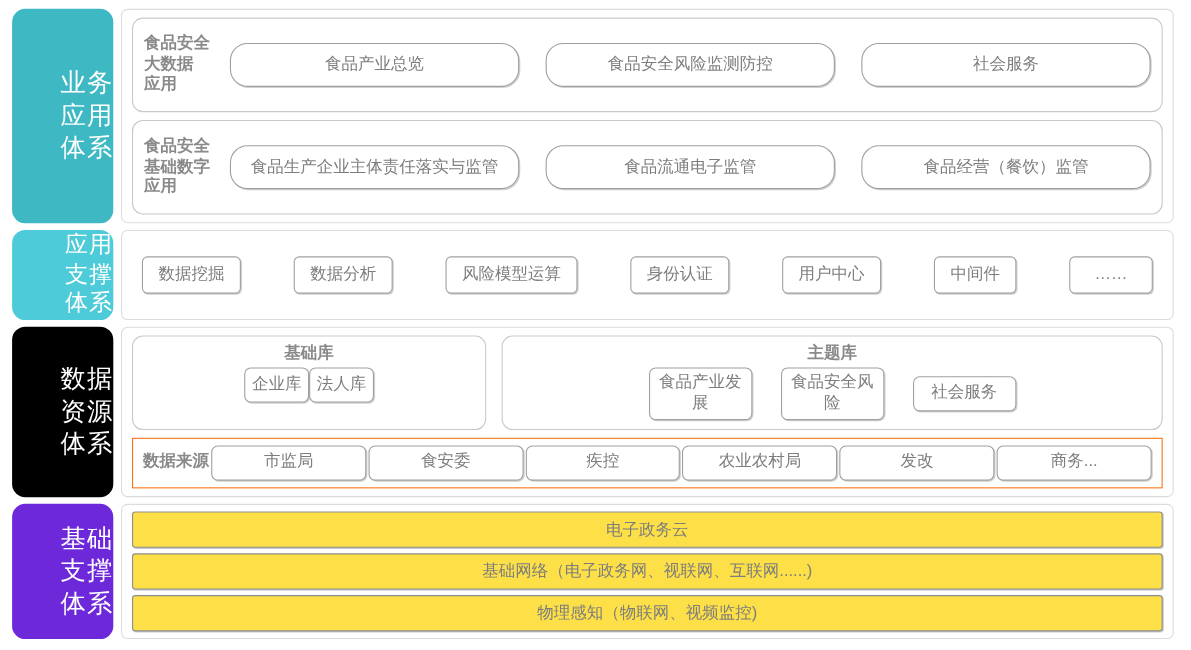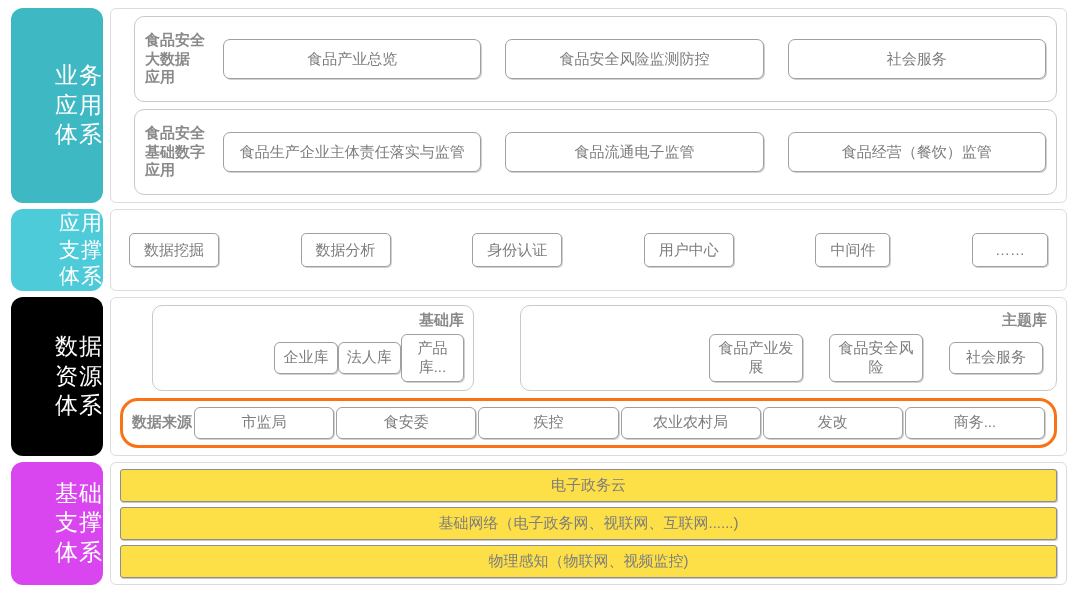--- a/index.html
+++ b/index.html
@@ -61,21 +61,20 @@
 
   
   .group {
     border: 1px solid #c9c9c9;
     border-radius: 10px;
     padding: 7px 10px;
     display: flex;
     align-items: center;
     gap: 10px;
     min-width: 0;
-    margin-left: 14px;
   }
   .group-caption {
     flex: 0 0 auto;
     font-size: 15px;
     font-weight: bold;
     color: #8a8a8a;
     line-height: 1.25;
     white-space: pre-line;
     text-align: left;
     min-width: 68px;
@@ -97,21 +96,21 @@
     font-size: 15px;
     line-height: 1.25;
     text-align: center;
     display: flex;
     align-items: center;
     justify-content: center;
     padding: 6px 8px;
     min-height: 40px;
     box-shadow: 1px 1px 0 rgba(120,120,120,.35);
   }
-  .cell.grow { flex: 1 1 0; min-width: 0; }
+  .cell.grow { flex: 1 1 0; min-width: 0; border-radius: 16px; }
 
   
   .support-row {
     display: flex;
     align-items: center;
     justify-content: space-between;
     gap: 14px;
     padding: 6px 9px 6px 9px;
   }
   .support-row .cell {
@@ -127,23 +126,22 @@
     display: flex;
     gap: 14px;
     align-items: stretch;
   }
   .db-panel {
     border: 1px solid #c9c9c9;
     border-radius: 10px;
     padding: 5px 9px 8px 9px;
     display: flex;
     flex-direction: column;
-    align-items: flex-end;
+    align-items: center;
     min-width: 0;
-    margin-left: 32px;
   }
   .db-panel.basic { flex: 0 0 322px; }
   .db-panel.theme { flex: 1 1 auto; }
   .db-title {
     text-align: center;
     font-size: 15px;
     font-weight: bold;
     color: #8a8a8a;
     margin-bottom: 4px;
   }
@@ -153,22 +151,22 @@
   }
   .db-items .cell {
     flex: 1 1 0;
     min-height: 32px;
     padding: 4px 6px;
     border-radius: 6px;
   }
   .db-panel.theme .db-items { gap: 26px; padding: 0 4px; }
 
   .source-row {
-    border: 3px solid #f97316;
-    border-radius: 18px;
+    border: 1px solid #f97316;
+    border-radius: 0;
     padding: 6px 9px;
     display: flex;
     align-items: center;
     gap: 2px;
   }
   .source-row .group-caption { min-width: 0; }
   .source-row .cell {
     flex: 1 1 0;
     min-height: 32px;
     padding: 4px 4px;
@@ -244,20 +242,21 @@
   <div class="band support">
     <div class="band-label" style="background:#4ecbd8;font-size:21px">
       <span>应用</span>
       <span>支撑</span>
       <span>体系</span>
     </div>
     <div class="band-body">
       <div class="support-row">
         <div class="cell">数据挖掘</div>
         <div class="cell">数据分析</div>
+        <div class="cell">风险模型运算</div>
         <div class="cell">身份认证</div>
         <div class="cell">用户中心</div>
         <div class="cell">中间件</div>
         <div class="cell ellipsis">……</div>
       </div>
     </div>
   </div>
 
   <div class="band data">
     <div class="band-label" style="background:#000000">
@@ -266,21 +265,20 @@
       <span>体系</span>
     </div>
     <div class="band-body">
 
       <div class="db-row">
         <div class="db-panel basic">
           <div class="db-title">基础库</div>
           <div class="db-items">
             <div class="cell">企业库</div>
             <div class="cell">法人库</div>
-            <div class="cell">产品库...</div>
           </div>
         </div>
         <div class="db-panel theme">
           <div class="db-title">主题库</div>
           <div class="db-items">
             <div class="cell">食品产业发展</div>
             <div class="cell">食品安全风险</div>
             <div class="cell">社会服务</div>
           </div>
         </div>
@@ -293,21 +291,21 @@
         <div class="cell">疾控</div>
         <div class="cell">农业农村局</div>
         <div class="cell">发改</div>
         <div class="cell">商务...</div>
       </div>
 
     </div>
   </div>
 
   <div class="band infra">
-    <div class="band-label" style="background:#d946ef">
+    <div class="band-label" style="background:#6d28d9">
       <span>基础</span>
       <span>支撑</span>
       <span>体系</span>
     </div>
     <div class="band-body infra-body">
       <div class="infra-cell">电子政务云</div>
       <div class="infra-cell">基础网络（电子政务网、视联网、互联网......)</div>
       <div class="infra-cell">物理感知（物联网、视频监控)</div>
     </div>
   </div>

